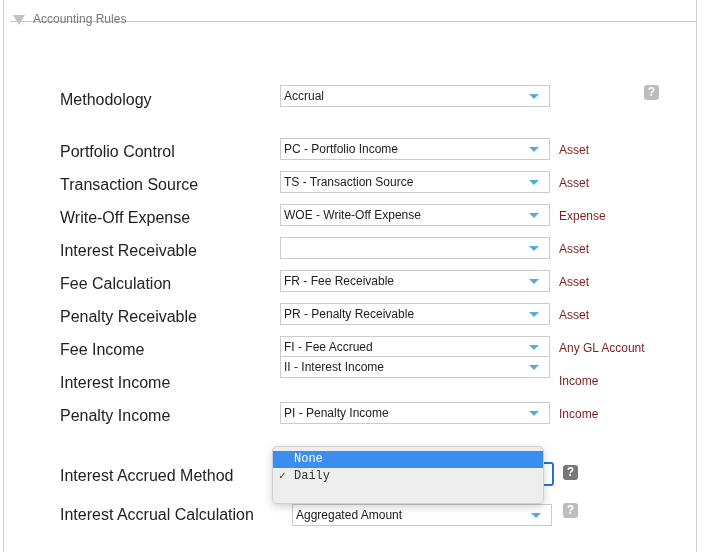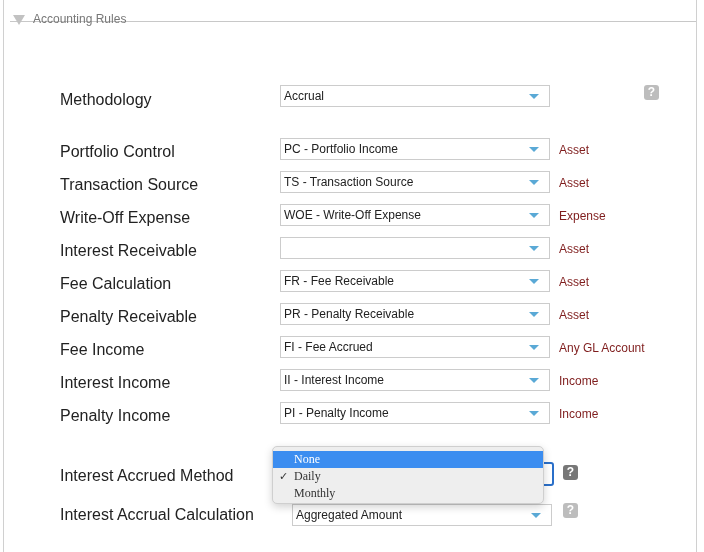--- a/index.html
+++ b/index.html
@@ -85,21 +85,21 @@
     .help.dark { background: #777777; }
     .dropdown {
       position: absolute;
       left: 272px; top: 446px;
       width: 272px; height: 58px;
       background: #eeeeee;
       border: 1px solid #cfcfcf;
       border-radius: 5px;
       box-shadow: 0 3px 8px rgba(0,0,0,0.18);
       box-sizing: border-box;
-      font-family: Liberation Serif, serif;
+      font-family: Liberation Mono, monospace;
       font-size: 12px;
       padding-top: 4px;
       z-index: 10;
     }
     .dropdown .opt {
       position: relative;
       height: 17px; line-height: 17px;
       padding-left: 21px;
       color: #333333;
       cursor: pointer;
@@ -174,21 +174,21 @@
 <span class="type-text" style="top:308px">Asset</span>
 
 <span class="row-label" style="top:341px">Fee Income</span>
 <div class="select" style="top:336px">
   <span>FI - Fee Accrued</span>
   <span class="arrow"></span>
 </div>
 <span class="type-text" style="top:341px">Any GL Account</span>
 
 <span class="row-label" style="top:374px">Interest Income</span>
-<div class="select" style="top:369px">
+<div class="select" style="top:356px">
   <span>II - Interest Income</span>
   <span class="arrow"></span>
 </div>
 <span class="type-text" style="top:374px">Income</span>
 
 <span class="row-label" style="top:407px">Penalty Income</span>
 <div class="select" style="top:402px">
   <span>PI - Penalty Income</span>
   <span class="arrow"></span>
 </div>
@@ -208,16 +208,13 @@
 <span class="help" style="left:563px; top:503px">?</span>
 
 <div class="dropdown">
   <div class="opt hl">
     <span>None</span>
   </div>
   <div class="opt">
     <span class="check">✓</span>
     <span>Daily</span>
   </div>
-  <div class="opt">
-    <span>Monthly</span>
-  </div>
 </div>
 
 </body></html>

